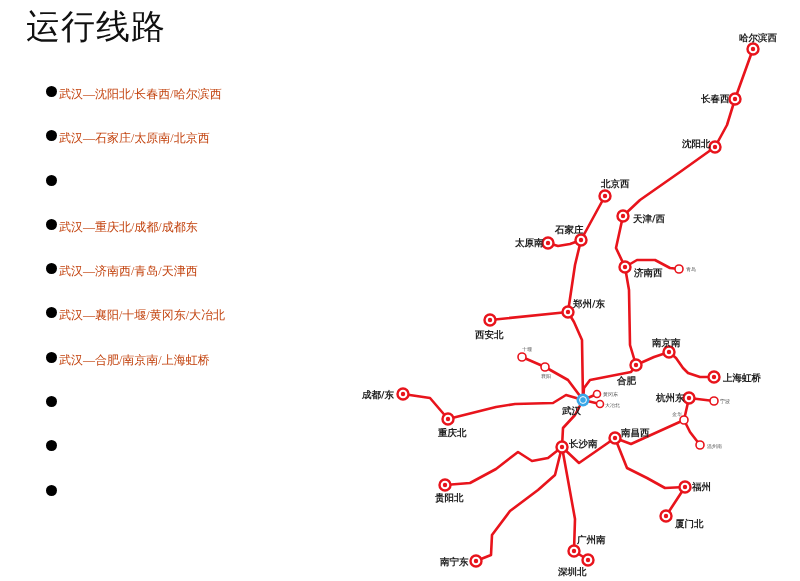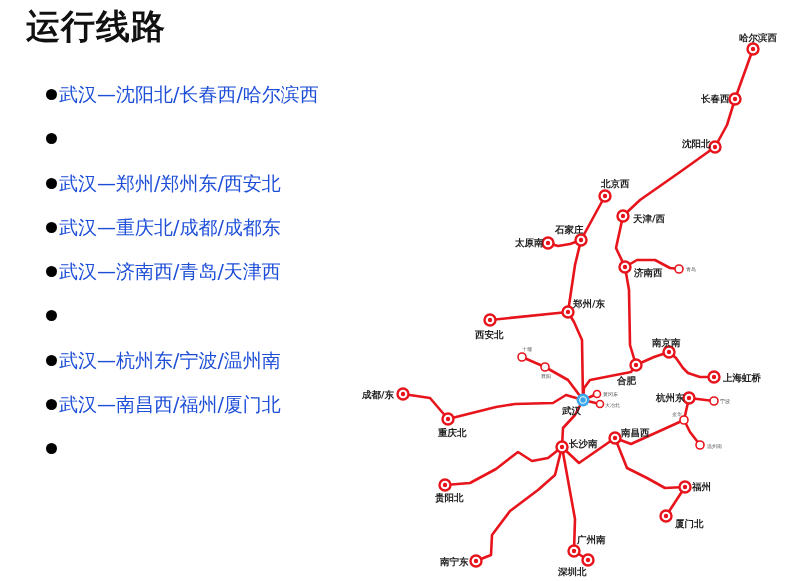--- a/index.html
+++ b/index.html
@@ -1,41 +1,42 @@
 <!DOCTYPE html>
 <html><head>
 <meta charset="utf-8">
 <style>
   html, body { margin: 0; padding: 0; background: #ffffff; }
   body { width: 800px; height: 581px; position: relative; overflow: hidden;
          font-family: "DejaVu Sans", "Liberation Sans", sans-serif; color: #111; }
-  .title { position: absolute; left: 26px; top: 4px; font-size: 34px; font-weight: bold;
+  .title { position: absolute; left: 26px; top: 4px; font-size: 34px; font-weight: normal;
            letter-spacing: 1px; color: #111; line-height: 44px; }
   .route-list { position: absolute; left: 46px; top: 82px; margin: 0; padding: 0; list-style: none; }
-  .route-item { height: 44.3px; font-size: 19px; line-height: 24px; color: #1d4ed8; white-space: nowrap; }
+  .route-item { height: 44.3px; font-size: 12px; line-height: 24px; color: #c2410c; white-space: nowrap; font-family: Liberation Serif, serif; }
   .route-item .dot { display: inline-block; width: 11px; height: 11px; border-radius: 50%;
                      background: #000; margin-right: 2px; vertical-align: 1px; }
   svg.map { position: absolute; left: 0; top: 0; }
   .lbl { font-size: 9.5px; font-weight: bold; fill: #222; }
   .lbl-small { font-size: 5px; fill: #555; }
 </style>
 </head>
 <body>
 
 <div class="title">运行线路</div>
 
 <ul class="route-list">
   <li class="route-item"><span class="dot"></span><span>武汉—沈阳北/长春西/哈尔滨西</span></li>
-  <li class="route-item"><span class="dot"></span></li>
-  <li class="route-item"><span class="dot"></span><span>武汉—郑州/郑州东/西安北</span></li>
+  <li class="route-item"><span class="dot"></span><span>武汉—石家庄/太原南/北京西</span></li>
+  <li class="route-item"><span class="dot"></span></li>
   <li class="route-item"><span class="dot"></span><span>武汉—重庆北/成都/成都东</span></li>
   <li class="route-item"><span class="dot"></span><span>武汉—济南西/青岛/天津西</span></li>
-  <li class="route-item"><span class="dot"></span></li>
-  <li class="route-item"><span class="dot"></span><span>武汉—杭州东/宁波/温州南</span></li>
-  <li class="route-item"><span class="dot"></span><span>武汉—南昌西/福州/厦门北</span></li>
+  <li class="route-item"><span class="dot"></span><span>武汉—襄阳/十堰/黄冈东/大冶北</span></li>
+  <li class="route-item"><span class="dot"></span><span>武汉—合肥/南京南/上海虹桥</span></li>
+  <li class="route-item"><span class="dot"></span></li>
+  <li class="route-item"><span class="dot"></span></li>
   <li class="route-item"><span class="dot"></span></li>
 </ul>
 
 <svg class="map" width="800" height="581" viewBox="0 0 800 581">
   <g fill="none" stroke="#e8141c" stroke-width="2.6" stroke-linejoin="round" stroke-linecap="round">
 
     <polyline points="583,400 584,388 590,380 631,372 636,365 633,355 630,345 629,290 625,267 616,248 623,216 640,200 680,172 715,147 727,125 735,99 753,49"></polyline>
 
     <polyline points="625,267 637,260 655,260 670,268 679,269"></polyline>
 

